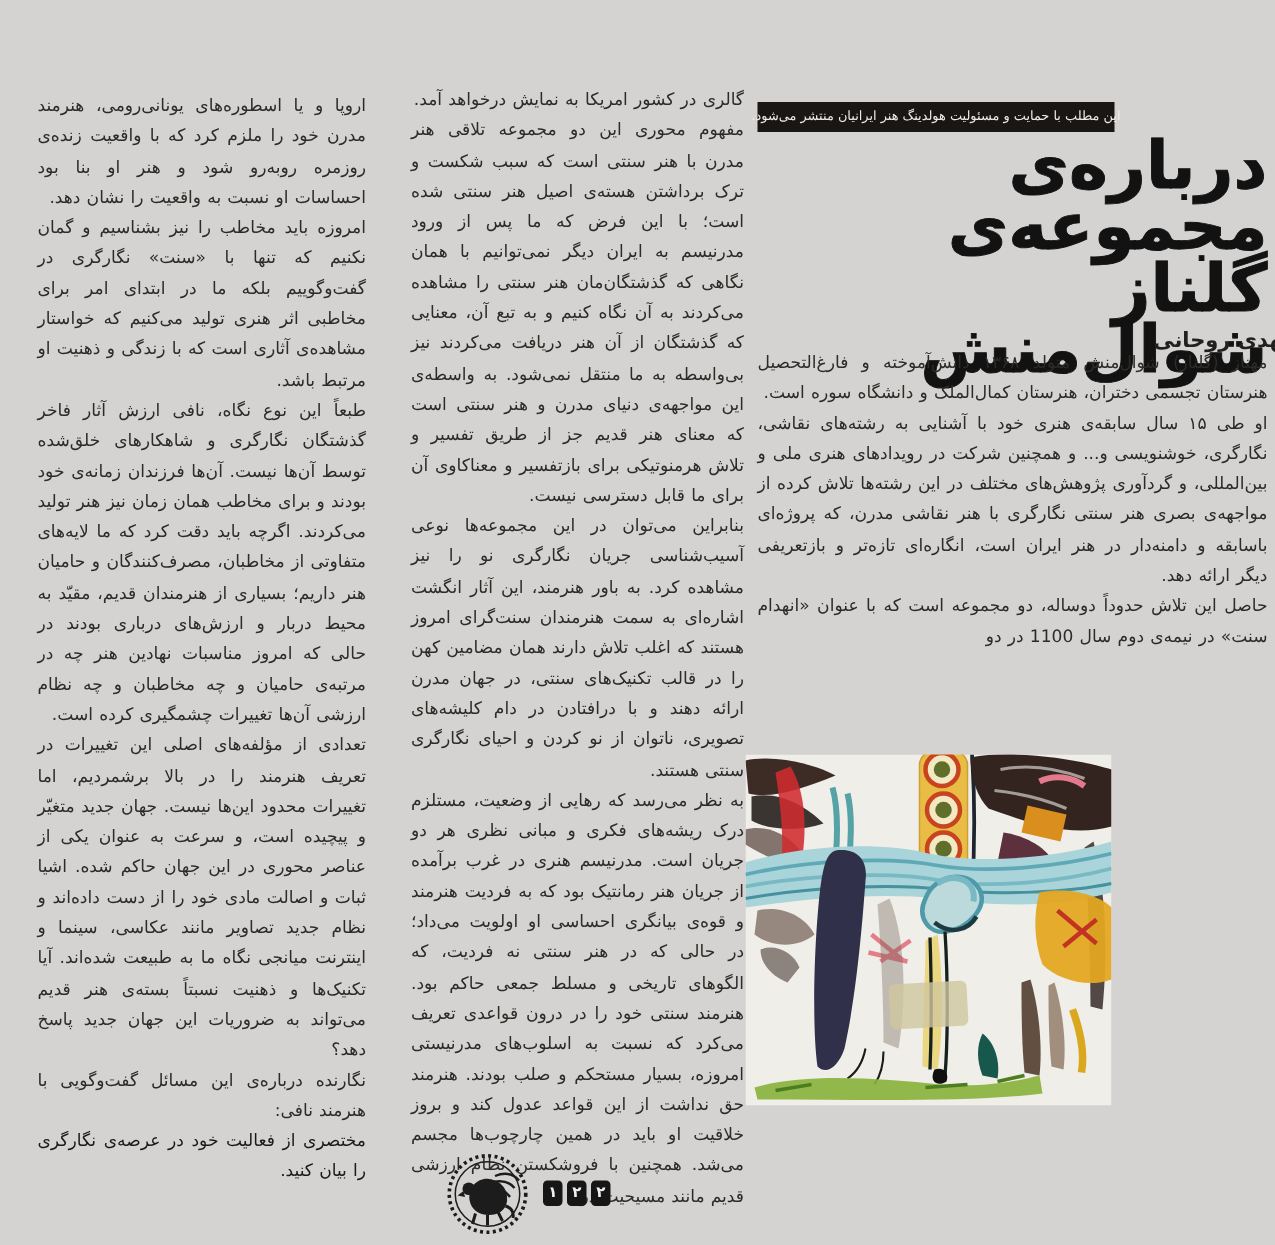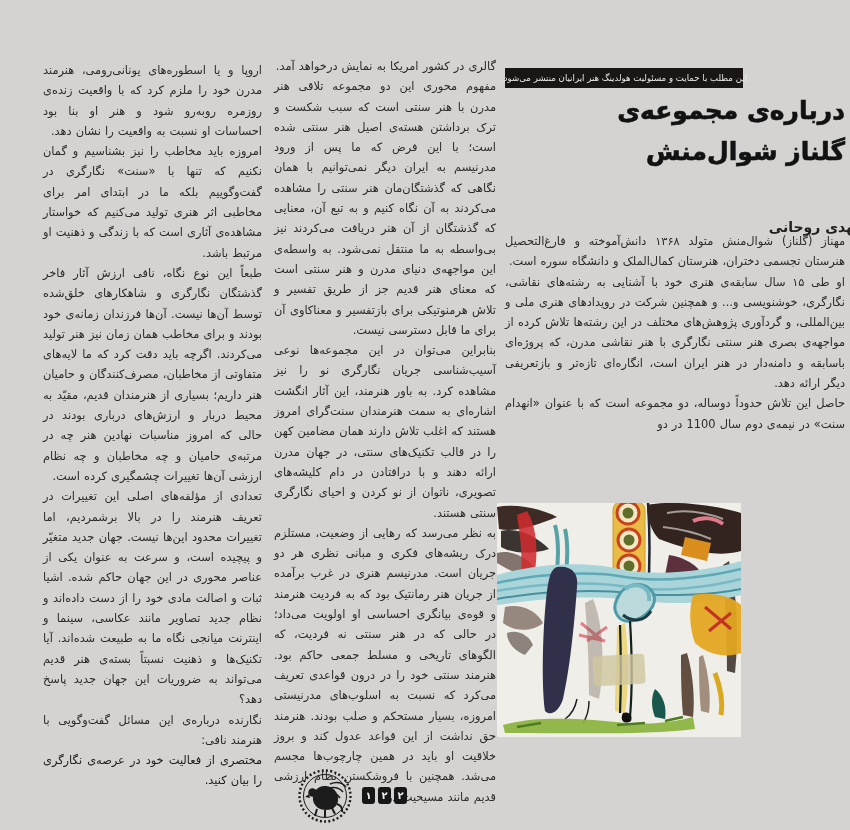--- a/index.html
+++ b/index.html
@@ -10,35 +10,35 @@
   }
   .page{position:absolute;inset:0}
   
   .col{
     position:absolute;direction:rtl;text-align:justify;
     color:#2d2b28;font-size:11.4px;line-height:20.3px;
     word-spacing:.5px;
   }
   .col p{margin:0;padding:0}
   .col p.q-bold{font-weight:normal;color:#1b1a18}
-  .col-left{left:43px;top:60px;width:219px;height:712px}
+  .col-left{left:25px;top:60px;width:219px;height:712px}
   .col-mid{left:274px;top:56px;width:222px;height:700px}
   .col-right-body{left:505px;top:231px;width:340px;height:250px}
   
   .sponsor-bar{
     position:absolute;left:505px;top:68px;width:238px;height:20px;
     background:#191613;color:#edece9;font-size:8.6px;
     display:flex;align-items:center;justify-content:center;
     direction:rtl;letter-spacing:.1px;white-space:nowrap;
   }
   
   .title-block{
     position:absolute;left:505px;top:90px;width:340px;
     direction:rtl;text-align:right;color:#121212;
-    font-size:25px;line-height:41px;font-weight:bold;
+    font-size:44px;line-height:41px;font-weight:bold;
     -webkit-text-stroke:.6px #121212;
   }
   .author{
     position:absolute;left:524px;top:219px;width:340px;
     direction:rtl;text-align:right;font-size:14px;font-weight:bold;color:#22201e;
   }
   
   .artwork{position:absolute;left:497px;top:503px;width:244px;height:234px}
   
   .emblem{position:absolute;left:298px;top:769px;width:54px;height:54px}

